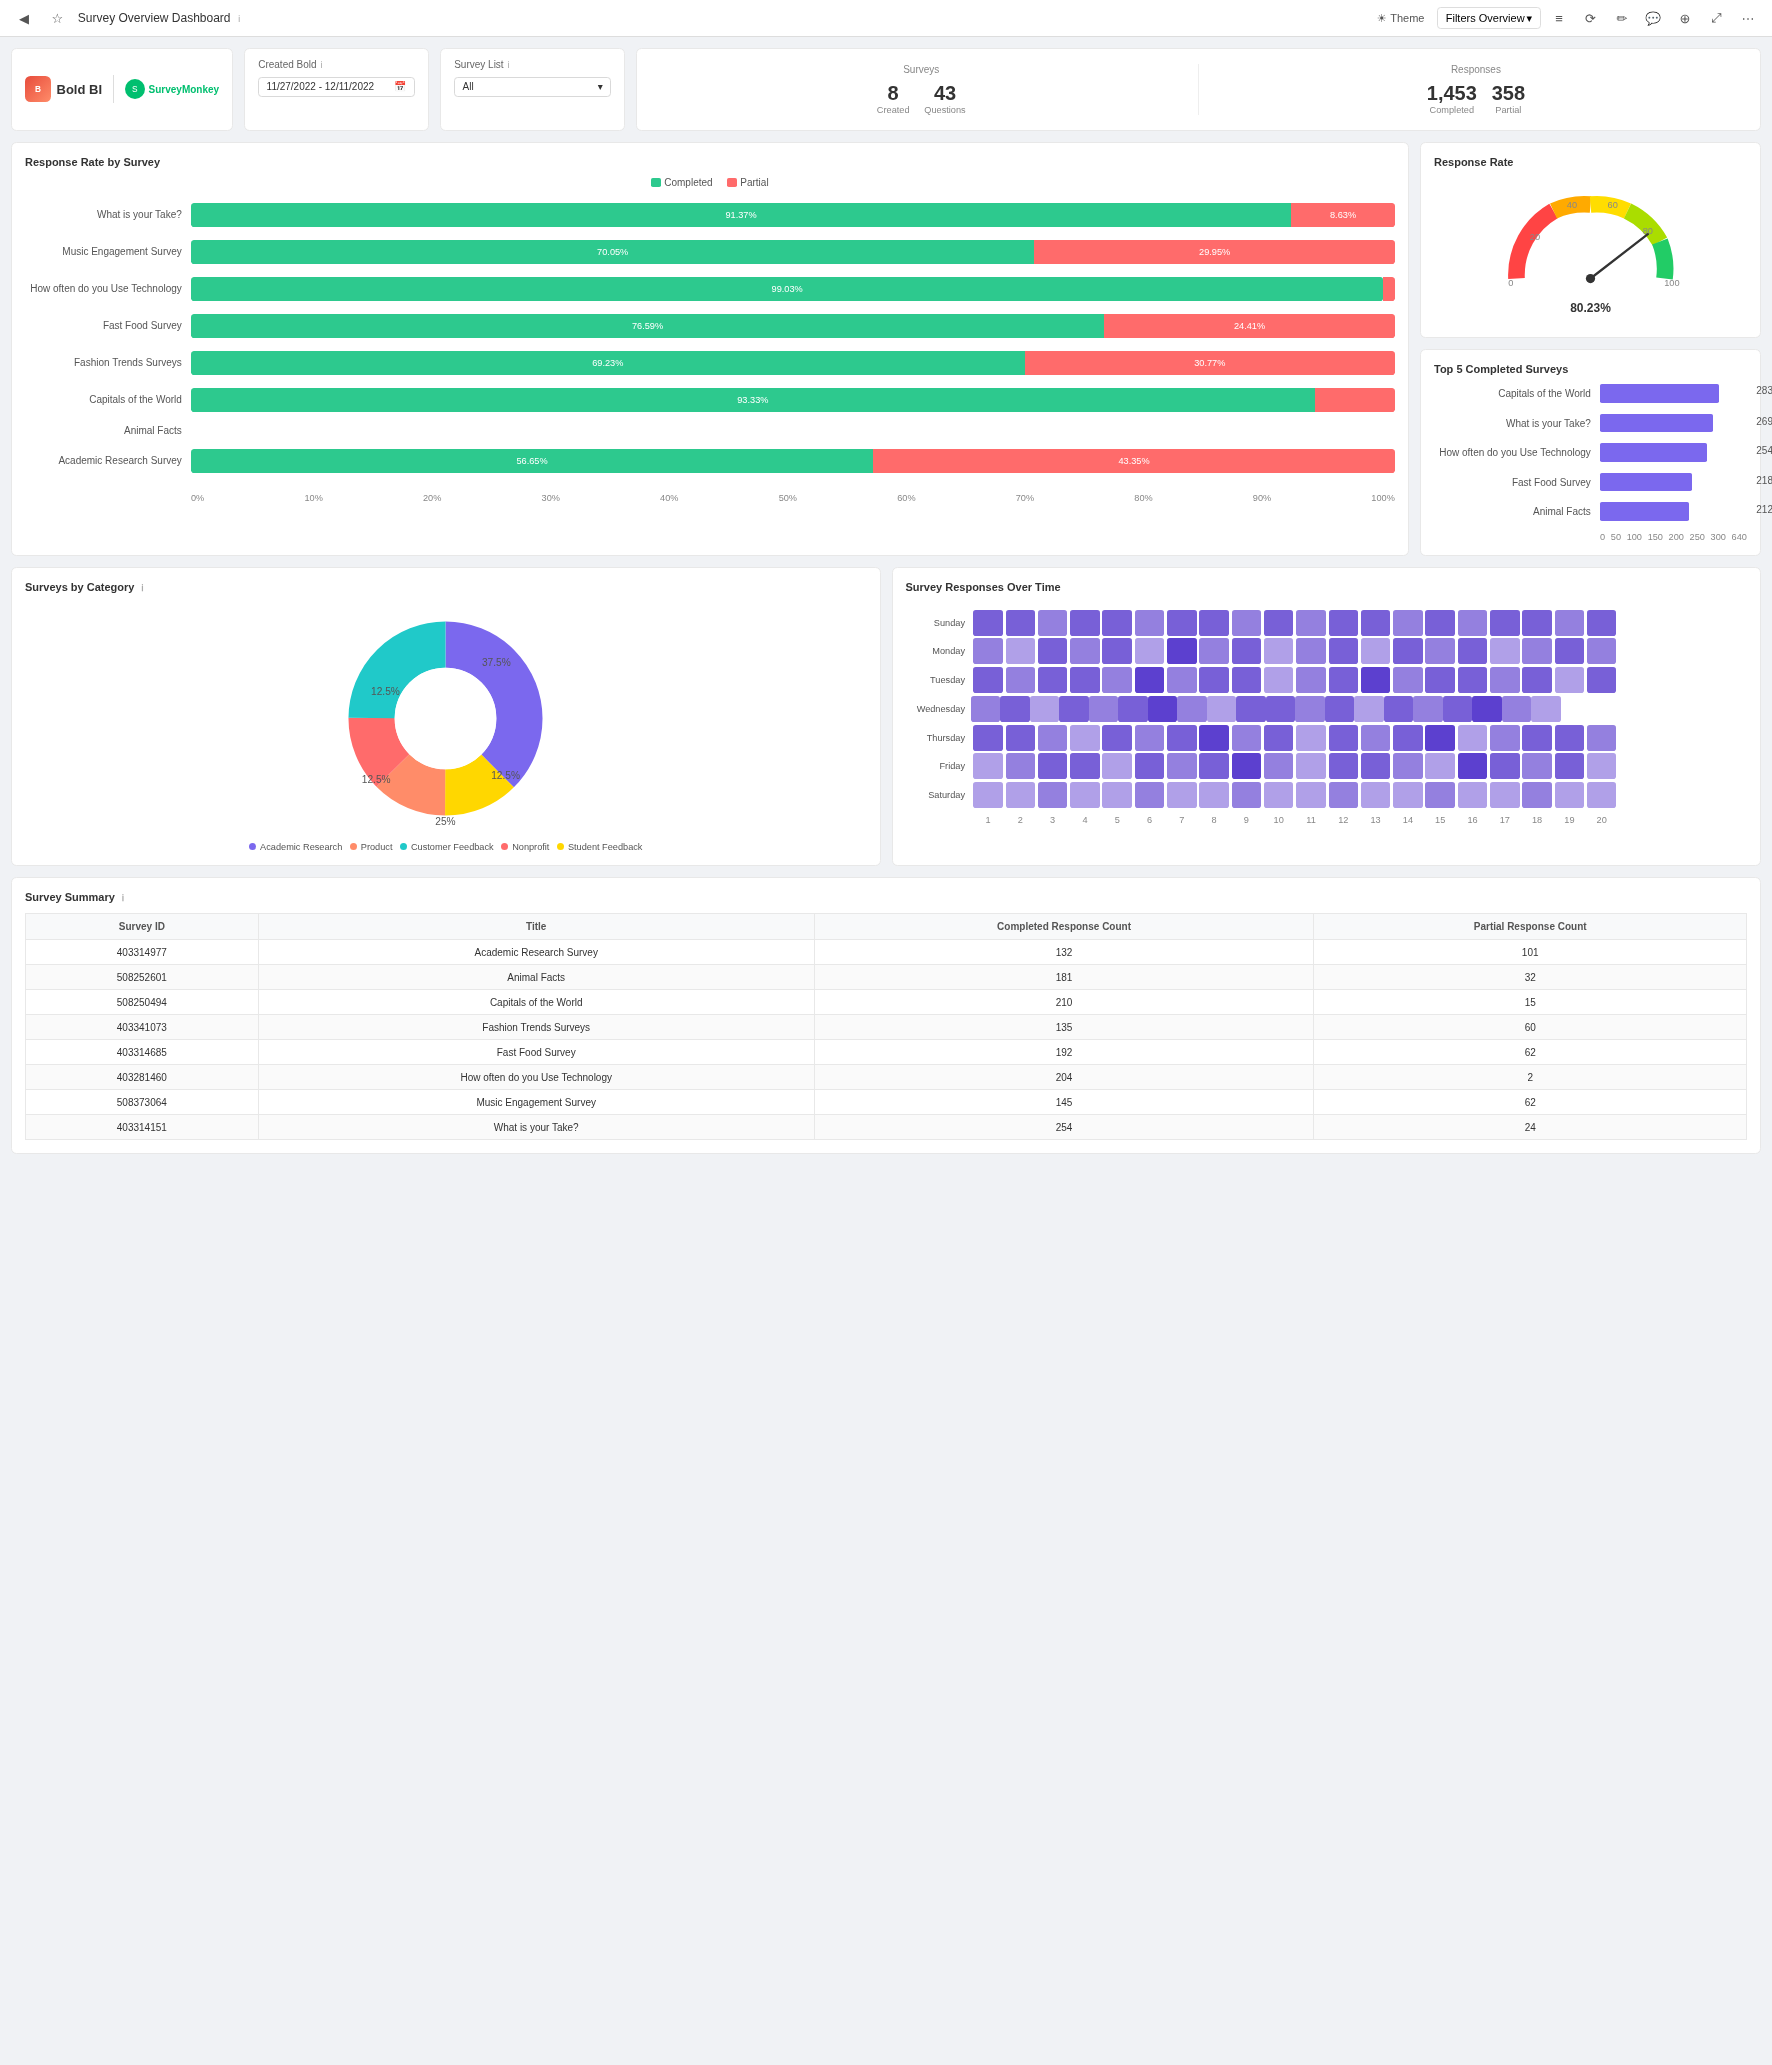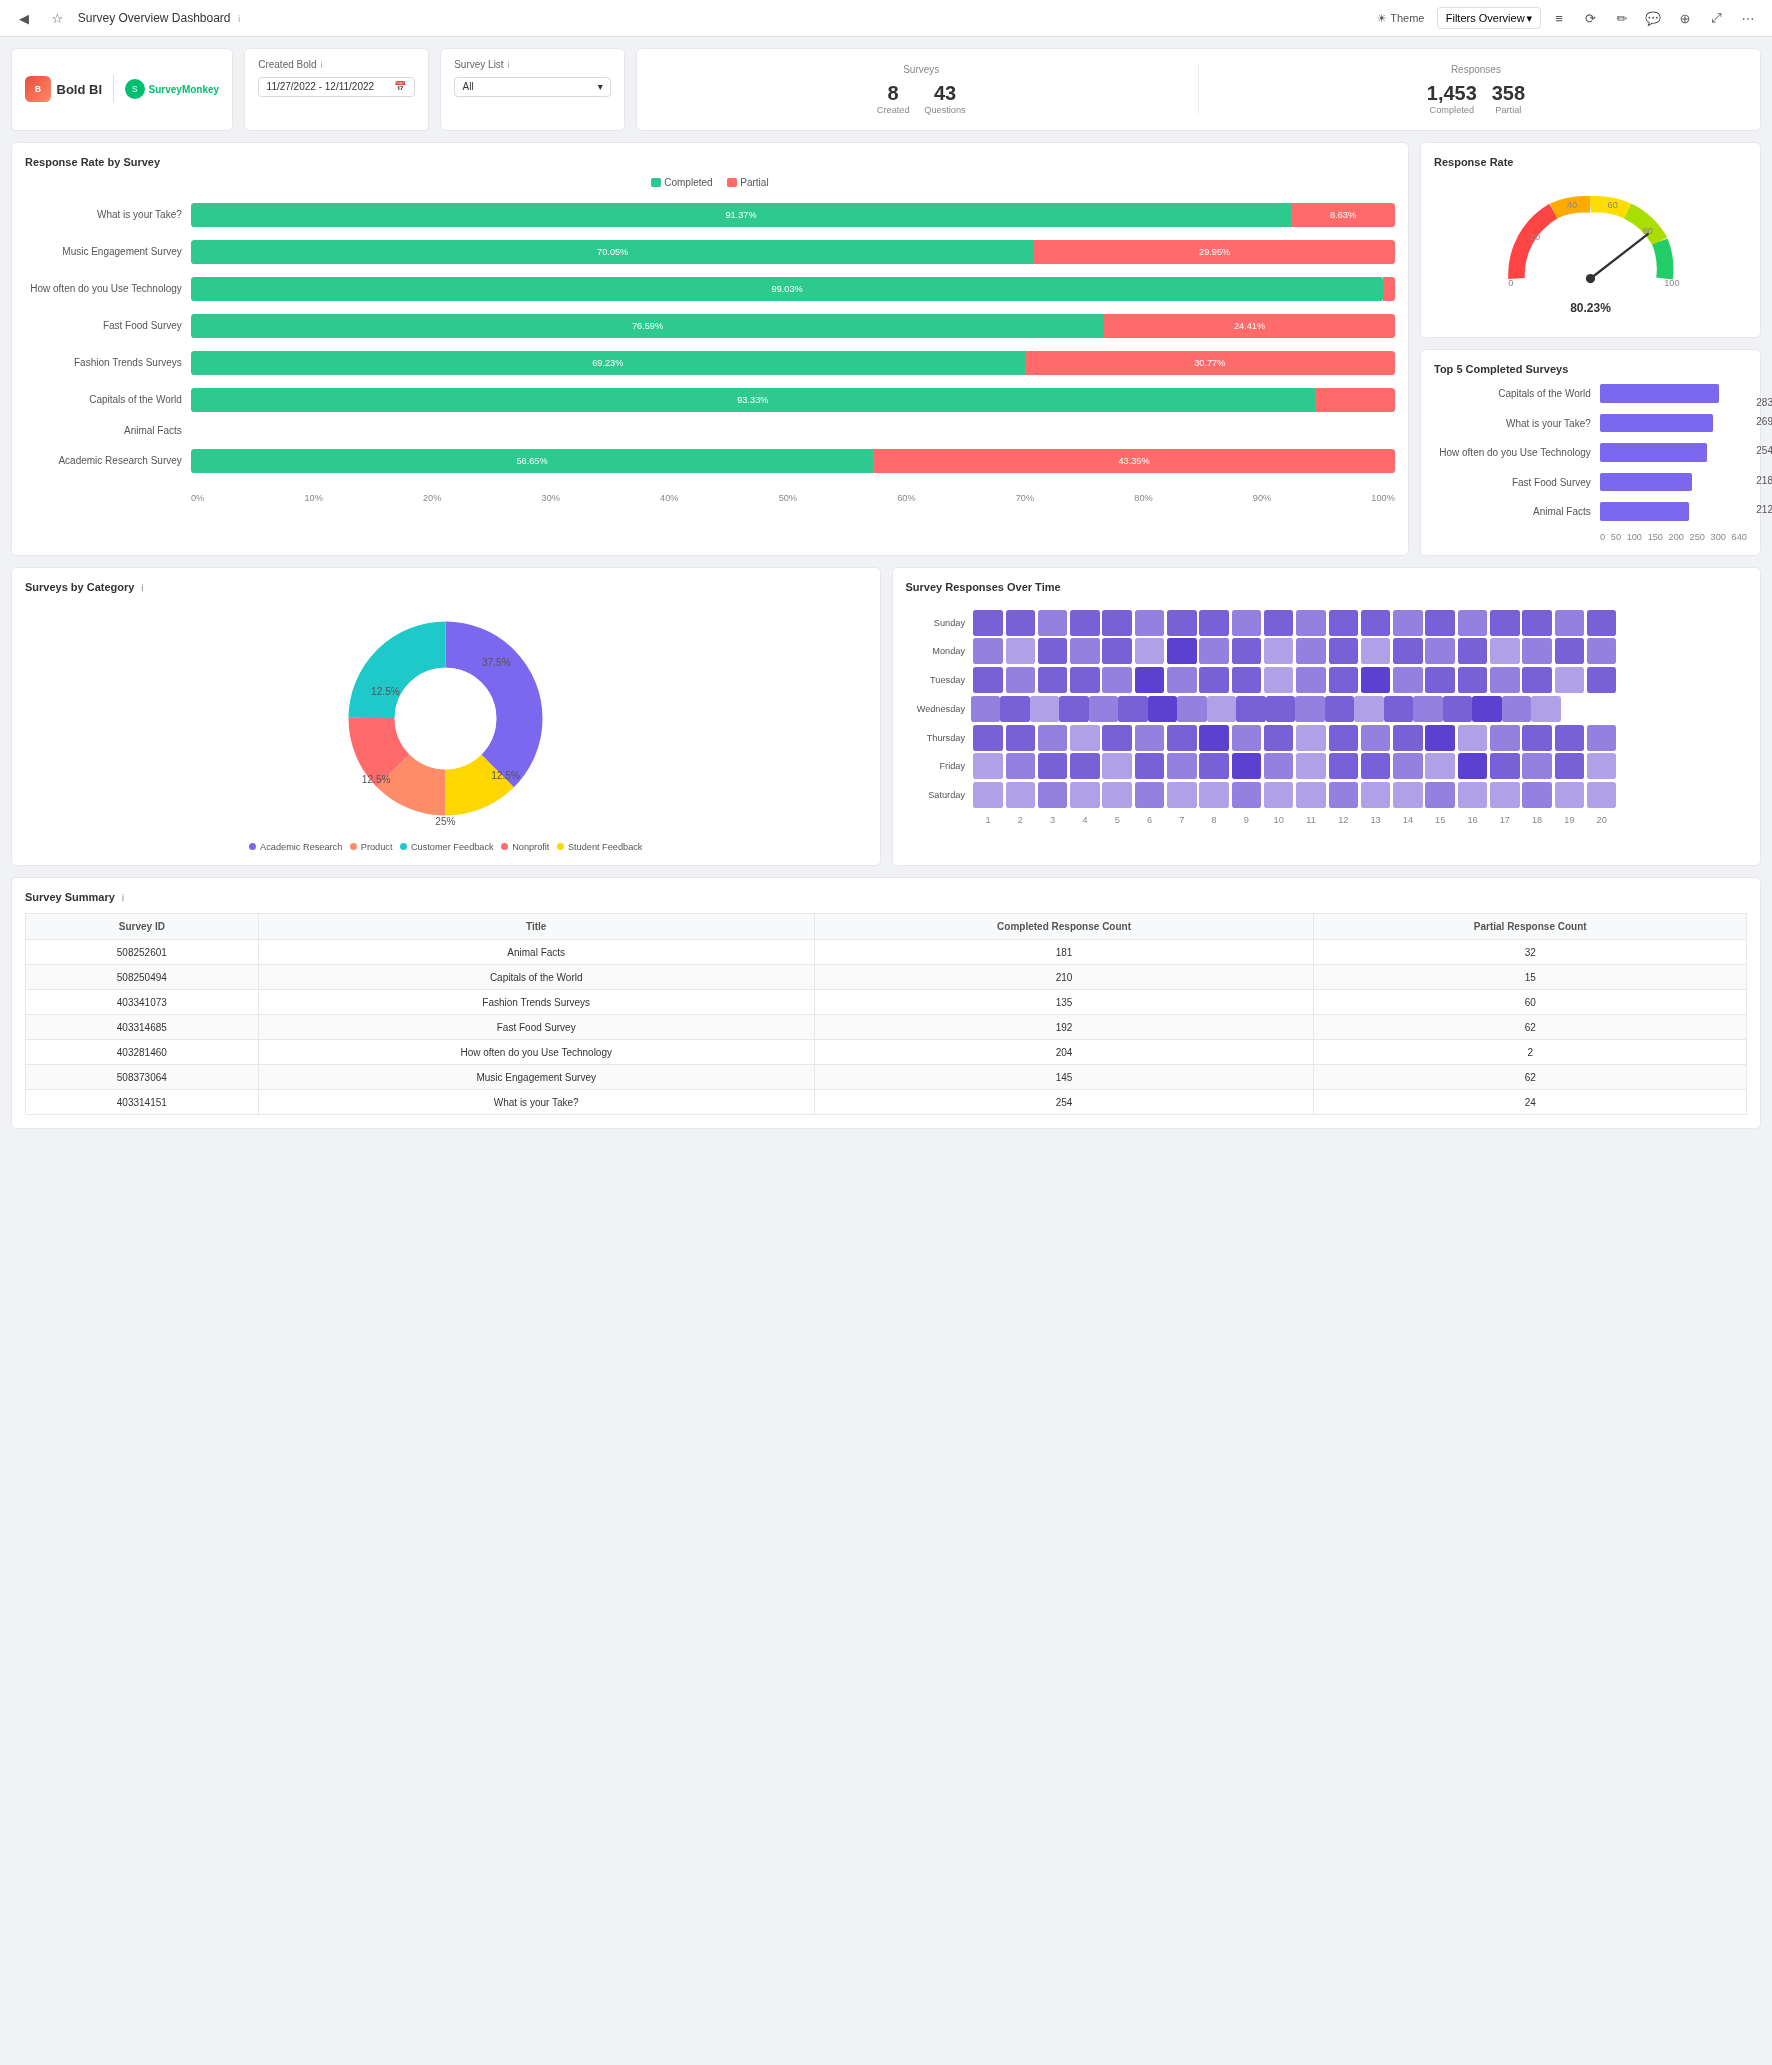--- a/index.html
+++ b/index.html
@@ -302,21 +302,21 @@
         </div>
       </div>
 
       <div class="chart-card">
         <div class="chart-title">Top 5 Completed Surveys</div>
         <div id="top5-container">
             <div class="top5-bar-row">
               <div class="top5-label">Capitals of the World</div>
               <div class="top5-bar-wrap" style="position: relative;">
                 <div class="top5-bar" style="width: 80.8571%;"></div>
-                <span class="top5-value" style="position: absolute; right: -26px; top: 13px; font-size: 10px; color: rgb(85, 85, 85);">283</span>
+                <span class="top5-value" style="position: absolute; right: -26px; top: 1px; font-size: 10px; color: rgb(85, 85, 85);">283</span>
               </div>
             </div>
             <div class="top5-bar-row">
               <div class="top5-label">What is your Take?</div>
               <div class="top5-bar-wrap" style="position: relative;">
                 <div class="top5-bar" style="width: 76.8571%;"></div>
                 <span class="top5-value" style="position: absolute; right: -26px; top: 1.8px; font-size: 10px; color: rgb(85, 85, 85);">269</span>
               </div>
             </div>
             <div class="top5-bar-row">
@@ -607,20 +607,26 @@
       <thead>
         <tr id="table-header-row">
             <th>Survey ID</th>
             <th>Title</th>
             <th>Completed Response Count</th>
             <th>Partial Response Count</th>
           </tr>
       </thead>
       <tbody id="table-body">
           <tr>
+            <td>403314977</td>
+            <td>Academic Research Survey</td>
+            <td>132</td>
+            <td>101</td>
+          </tr>
+          <tr>
             <td>508252601</td>
             <td>Animal Facts</td>
             <td>181</td>
             <td>32</td>
           </tr>
           <tr>
             <td>508250494</td>
             <td>Capitals of the World</td>
             <td>210</td>
             <td>15</td>

